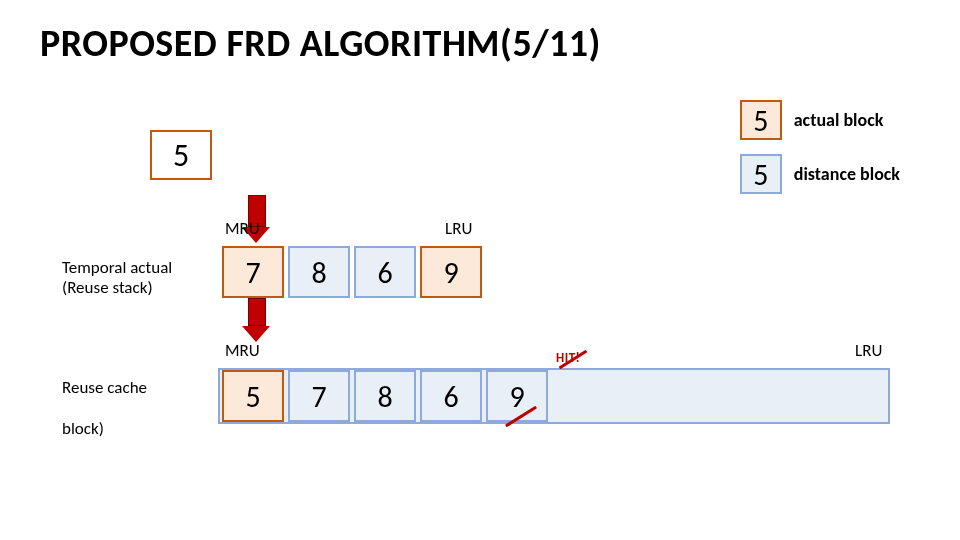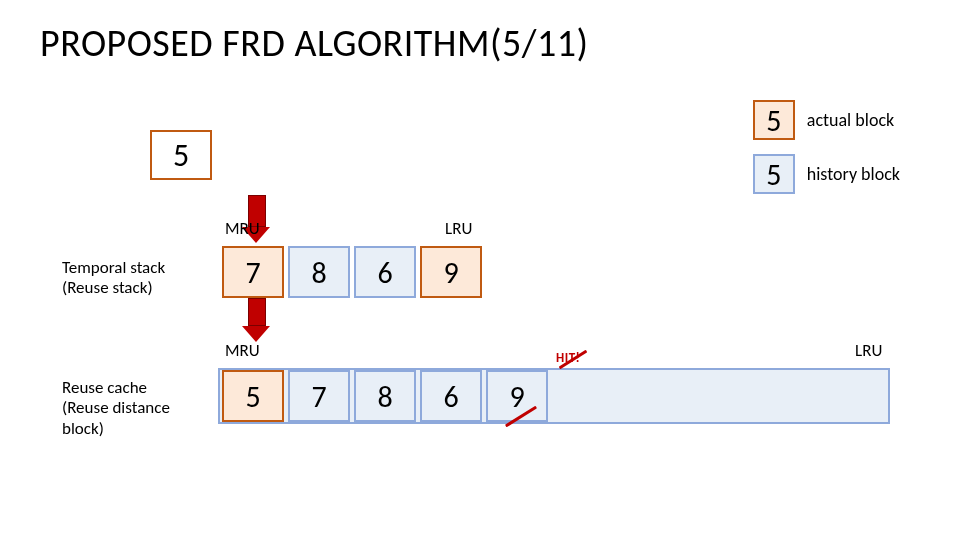--- a/index.html
+++ b/index.html
@@ -11,21 +11,21 @@
     font-family: "Calibri", "Segoe UI", Arial, sans-serif;
     color: #000;
     position: relative;
     overflow: hidden;
   }
   .title {
     position: absolute;
     left: 40px;
     top: 20px;
     font-size: 38px;
-    font-weight: 400;
+    font-weight: 700;
     letter-spacing: 0.5px;
   }
 
   
   .cell {
     display: inline-flex;
     align-items: center;
     justify-content: center;
     font-size: 30px;
     box-sizing: border-box;
@@ -52,21 +52,21 @@
     display: flex;
     align-items: center;
     gap: 12px;
   }
   .legend-row .cell {
     width: 42px;
     height: 40px;
   }
   .legend-row .lbl {
     font-size: 18px;
-    font-weight: 400;
+    font-weight: 700;
   }
 
   
   .incoming {
     position: absolute;
     left: 150px;
     top: 130px;
     width: 58px;
     height: 46px;
     display: flex;
@@ -176,53 +176,53 @@
 
 <div class="title">PROPOSED FRD ALGORITHM(5/11)</div>
 
 <div class="legend">
   <div class="legend-row">
     <div class="cell actual">5</div>
     <div class="lbl">actual block</div>
   </div>
   <div class="legend-row">
     <div class="cell history">5</div>
-    <div class="lbl">history block</div>
+    <div class="lbl">distance block</div>
   </div>
 </div>
 
 <div class="incoming">5</div>
 
 <div class="down-arrow" style="left:248px; top:195px;">
   <div class="stem" style="height:30px;"></div>
   <div class="head"></div>
 </div>
 
 <div class="label-text temporal-label">
-  <span>Temporal stack</span><br>
+  <span>Temporal actual</span><br>
   <span>(Reuse stack)</span>
 </div>
 <div class="mru1">MRU</div>
 <div class="lru1">LRU</div>
 
 <div class="temporal-row">
   <div class="cell actual">7</div>
   <div class="cell history">8</div>
   <div class="cell history">6</div>
   <div class="cell actual">9</div>
 </div>
 
 <div class="down-arrow" style="left:248px; top:298px;">
   <div class="stem" style="height:26px;"></div>
   <div class="head"></div>
 </div>
 
 <div class="label-text actual-label">
   <span>Reuse cache</span><br>
-  <span>(Reuse distance</span><br>
+  <br>
   <span>block)</span>
 </div>
 <div class="mru2">MRU</div>
 <div class="lru2">LRU</div>
 
 <div class="actual-row-bg"></div>
 <div class="actual-row">
   <div class="cell actual">5</div>
   <div class="cell history">7</div>
   <div class="cell history">8</div>

